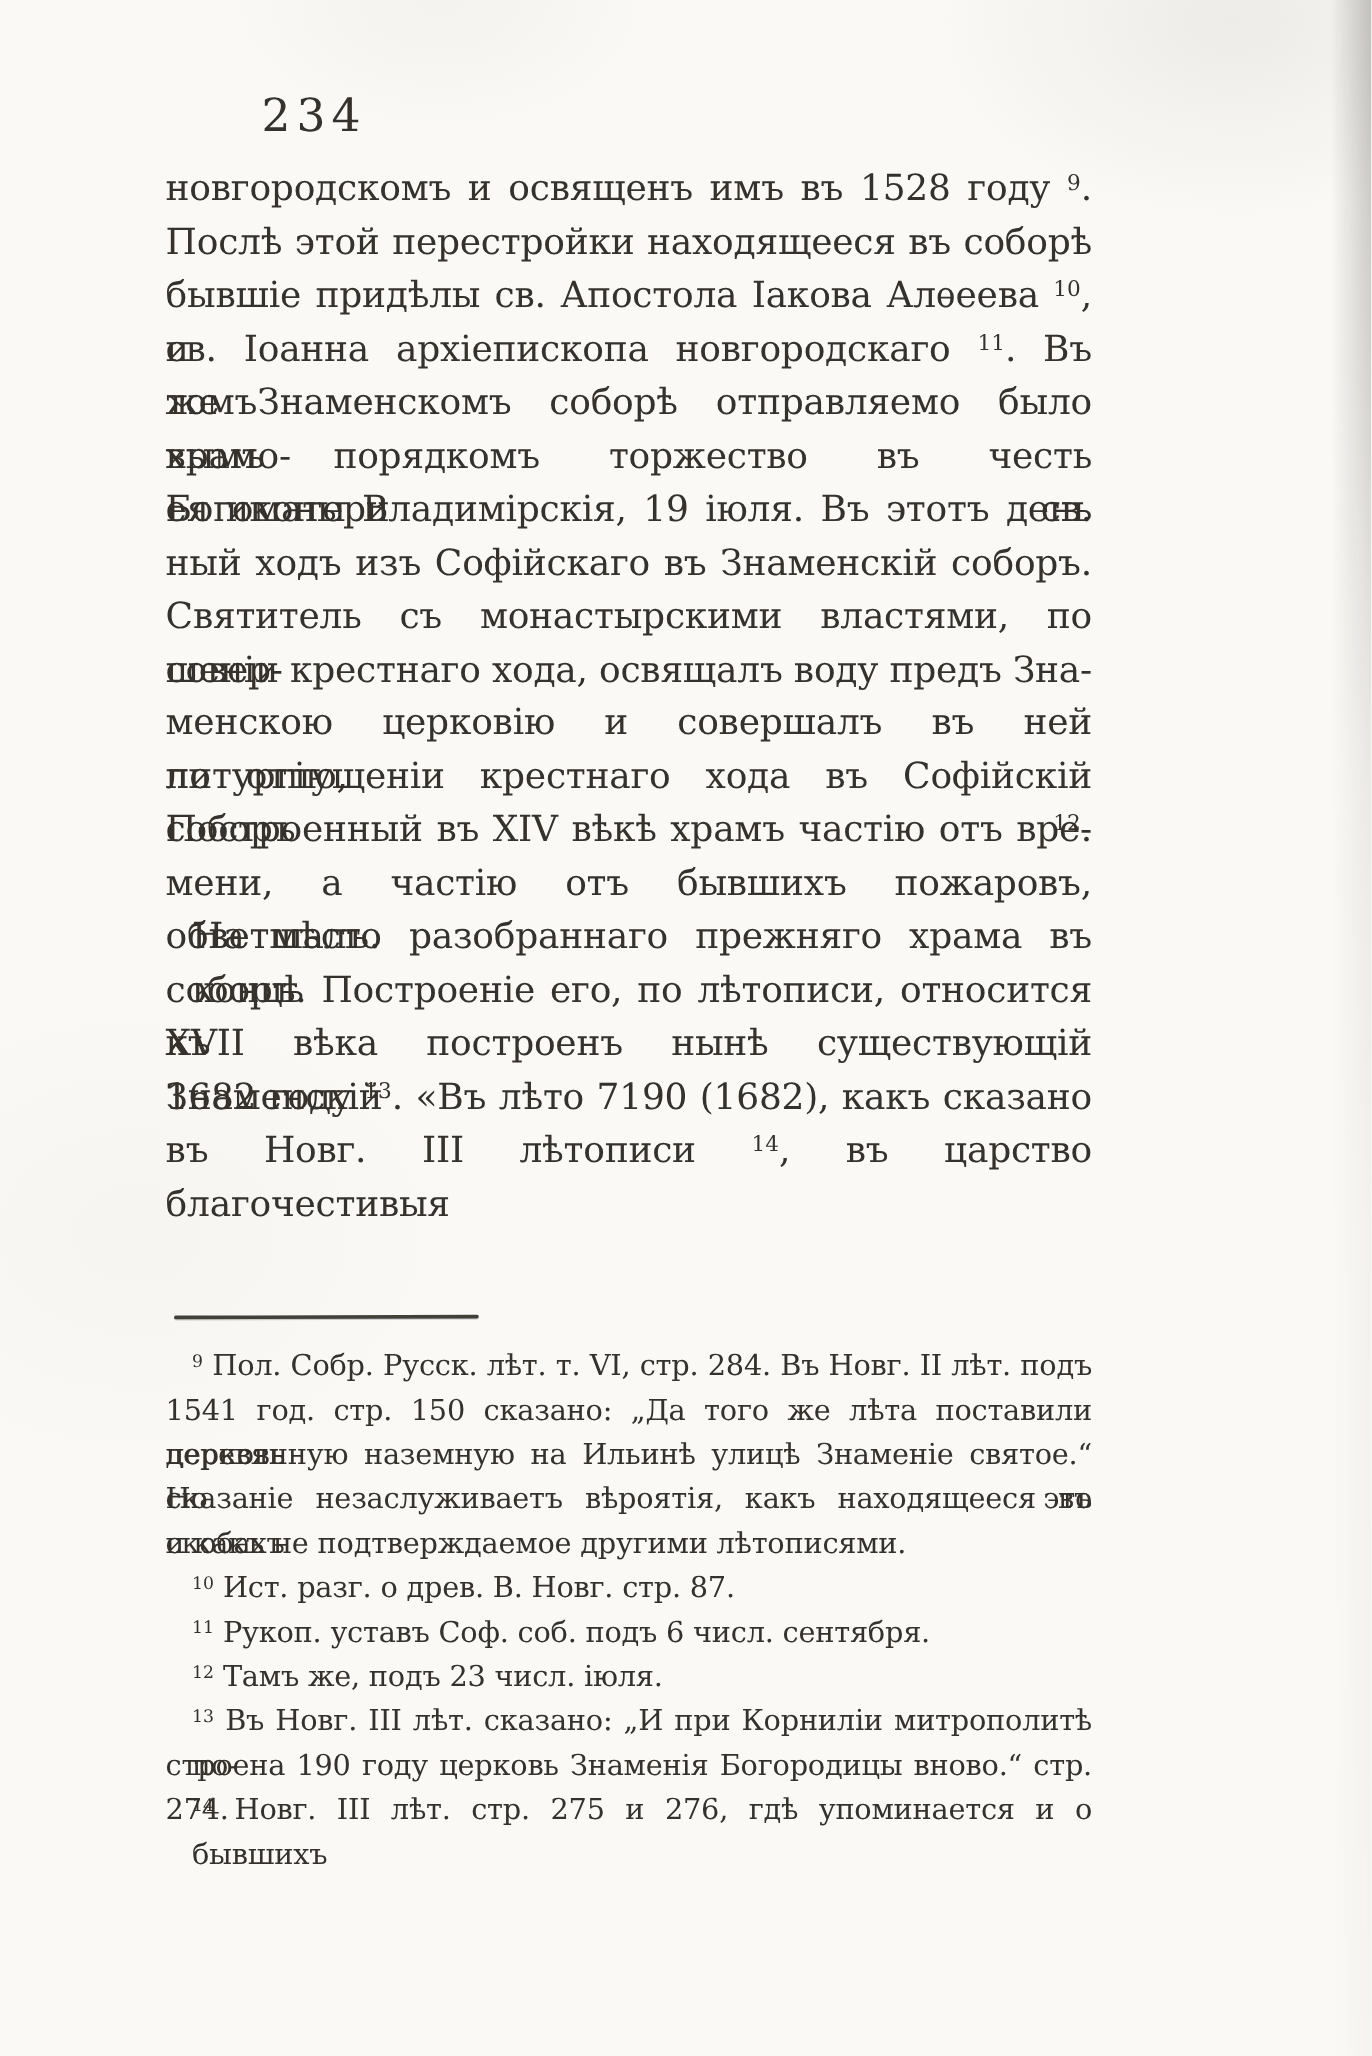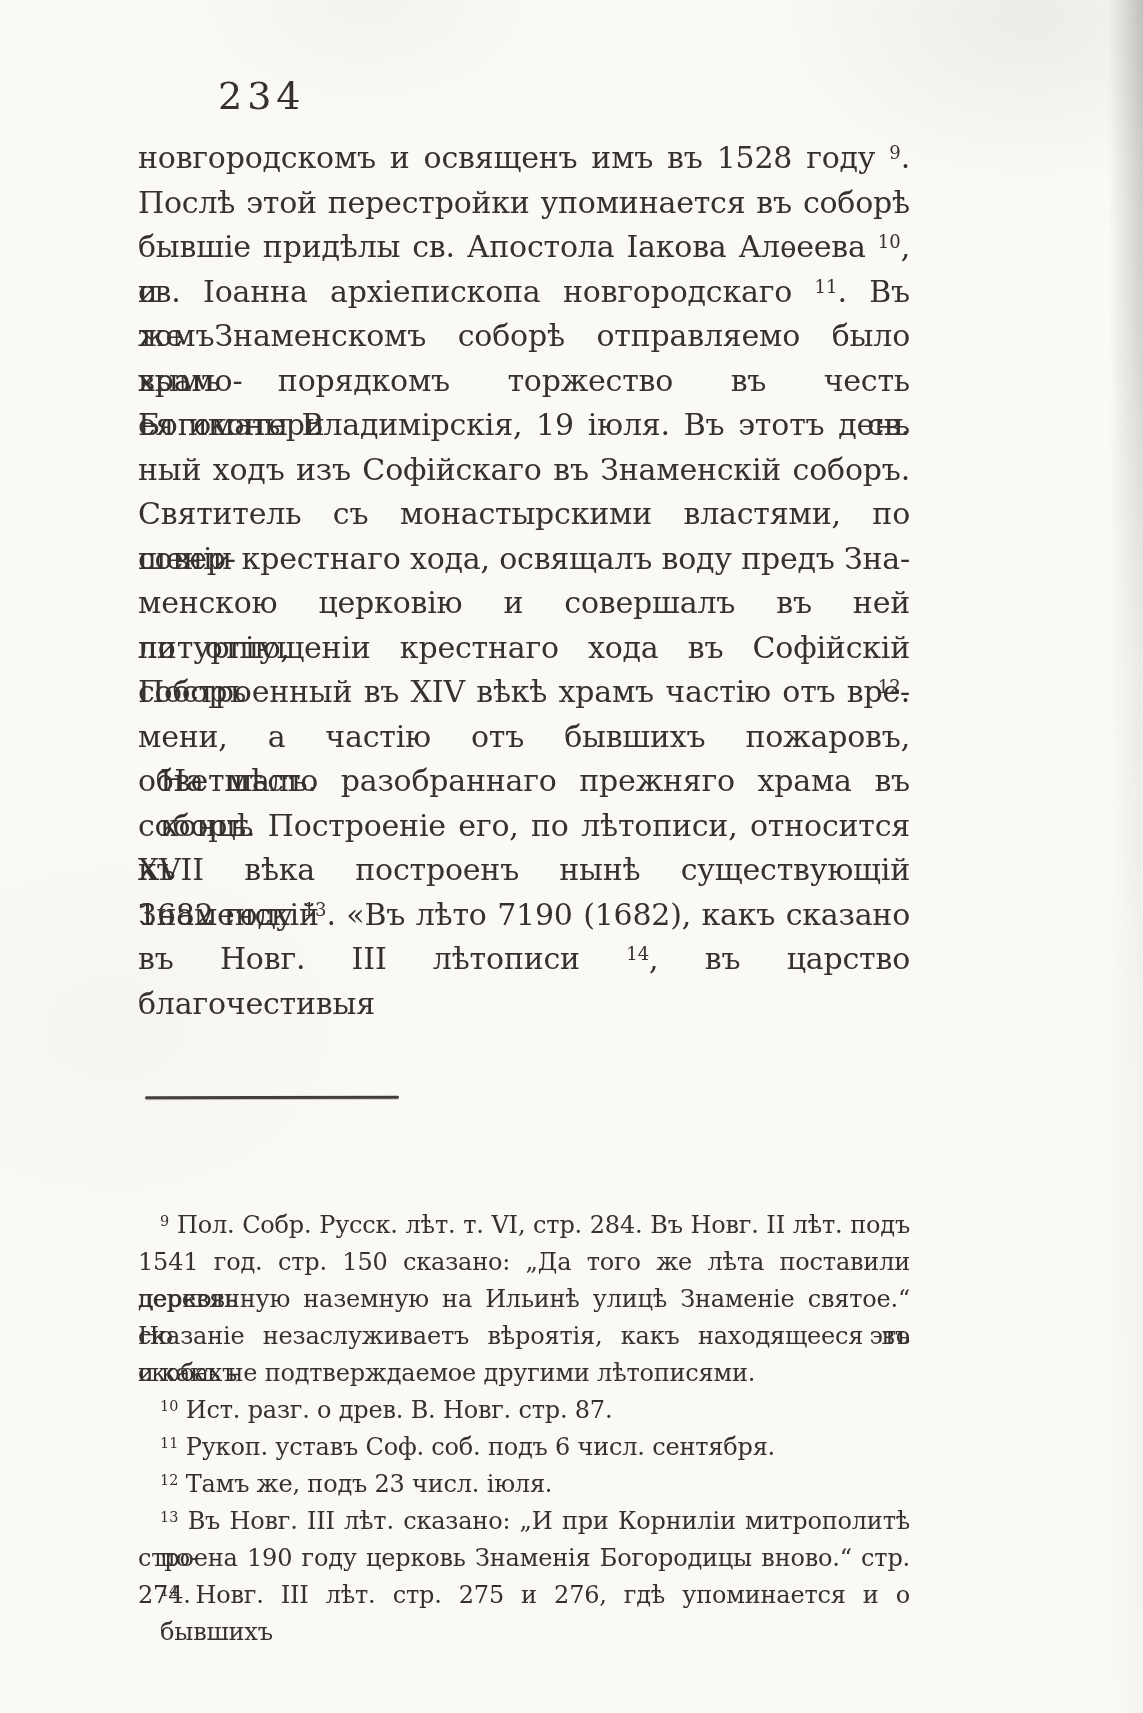--- a/index.html
+++ b/index.html
@@ -31,21 +31,21 @@
   }
   .body-text{
     position:absolute;left:138px;top:136px;width:772px;
   }
   .bline{
     height:44.5px;line-height:44.5px;font-size:30px;letter-spacing:-0.2px;
     text-align:justify;text-align-last:justify;text-justify:inter-word;
     white-space:normal;
   }
   .footnotes{
-    position:absolute;left:138px;top:1207px;width:772px;
+    position:absolute;left:138px;top:1120px;width:772px;
   }
   .fline{
     height:37px;line-height:37px;font-size:24px;letter-spacing:-0.2px;
     text-align:justify;text-align-last:justify;text-justify:inter-word;
   }
   .indent{padding-left:22px;}
   .no-just{text-align:right;text-align-last:left;}
   sup.fnmark{
     font-size:60%;line-height:0;vertical-align:baseline;
     position:relative;top:-0.5em;letter-spacing:0;
@@ -58,21 +58,21 @@
   }
 </style>
 </head>
 <body>
 
 <div class="page">
   <div class="edge-shadow"></div>
   <div class="page-number">234</div>
   <div class="body-text" id="body-lines">
       <div class="bline">новгородскомъ и освященъ имъ въ 1528 году <sup class="fnmark">9</sup>.</div>
-      <div class="bline">Послѣ этой перестройки упоминается въ соборѣ</div>
+      <div class="bline">Послѣ этой перестройки находящееся въ соборѣ</div>
       <div class="bline">бывшіе придѣлы св. Апостола Іакова Алѳеева <sup class="fnmark">10</sup>, и</div>
       <div class="bline">св. Іоанна архіепископа новгородскаго <sup class="fnmark">11</sup>. Въ томъ</div>
       <div class="bline">же Знаменскомъ соборѣ отправляемо было храмо-</div>
       <div class="bline">вымъ порядкомъ торжество въ честь Богоматери св.</div>
       <div class="bline">ея иконы Владимірскія, 19 іюля. Въ этотъ день</div>
       <div class="bline">ный ходъ изъ Софійскаго въ Знаменскій соборъ.</div>
       <div class="bline">Святитель съ монастырскими властями, по совер-</div>
       <div class="bline">шеніи крестнаго хода, освящалъ воду предъ Зна-</div>
       <div class="bline">менскою церковію и совершалъ въ ней литургію,</div>
       <div class="bline">по отпущеніи крестнаго хода въ Софійскій соборъ <sup class="fnmark">12</sup>.</div>

